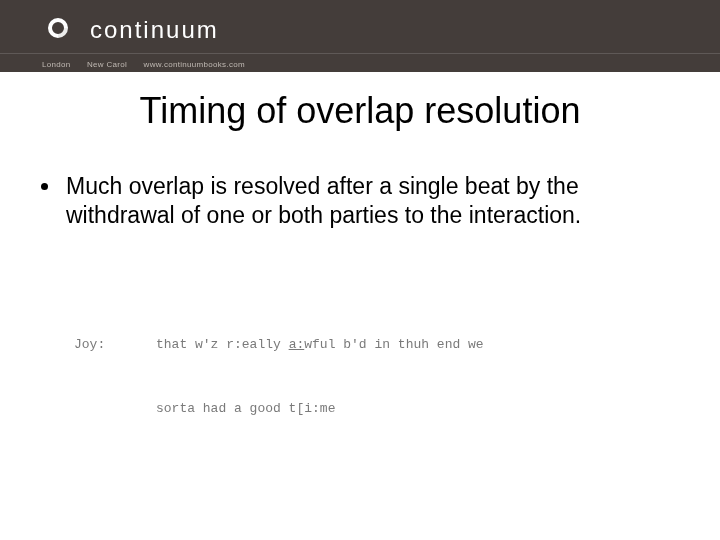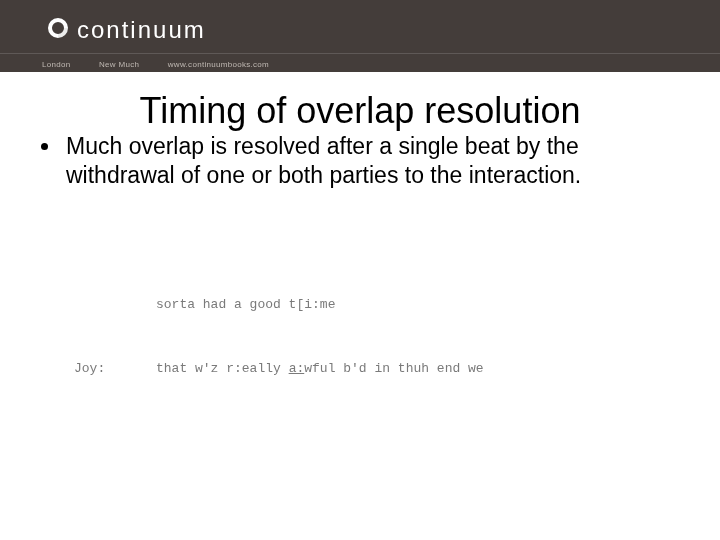--- a/index.html
+++ b/index.html
@@ -16,21 +16,21 @@
     height: 72px;
     background: #443d3a;
     position: relative;
   }
   .logo-wrap {
     position: absolute;
     left: 42px;
     top: 14px;
     display: flex;
     align-items: center;
-    gap: 3px;
+    gap: 16px;
   }
   .logo-mark {
     display: inline-block;
   }
   .logo-text {
     color: #fff;
     font-size: 24px;
     letter-spacing: 2px;
     font-weight: 300;
     font-family: Arial, sans-serif;
@@ -44,29 +44,30 @@
     background: rgba(255,255,255,0.15);
   }
   .header-meta {
     position: absolute;
     left: 42px;
     bottom: 3px;
     font-size: 8px;
     color: #bfb8b2;
     letter-spacing: 0.3px;
   }
-  .header-meta span { margin-right: 26px; }
+  .header-meta span { margin-right: 14px; }
   .content {
     padding: 0 24px;
   }
   .title {
     text-align: center;
     font-size: 36px;
     font-weight: 400;
     margin-top: 18px;
+    margin-bottom: 40px;
     font-family: Arial, sans-serif;
   }
   ul.bullets {
     list-style: disc;
     margin-left: 38px;
     margin-right: 20px;
     margin-bottom: 60px;
   }
   ul.bullets li {
     font-size: 23px;
@@ -113,42 +114,42 @@
           <path d="M16 4 a10 10 0 0 1 10 10 h-4 a6 6 0 0 0 -6 -6 z"></path>
           <path d="M16 24 a10 10 0 0 0 10 -10 h-4 a6 6 0 0 1 -6 6 z" opacity="0.9"></path>
         </g>
       </svg>
     </span>
     <span class="logo-text">continuum</span>
   </div>
   <div class="header-line"></div>
   <div class="header-meta">
     <span>London</span>
-    <span>New Much</span>
+    <span>New Carol</span>
     <span>www.continuumbooks.com</span>
   </div>
 </div>
 
 <div class="content">
   <h1 class="title">Timing of overlap resolution</h1>
 
   <ul class="bullets">
     <li>Much overlap is resolved after a single beat by the withdrawal of one or both parties to the interaction.</li>
   </ul>
 
   <div class="transcript transcript-block">
     <div class="row">
       <span class="arrow"></span>
-      <span class="speaker"></span>
-      <span class="utt">sorta had a good t[i:me</span>
+      <span class="speaker">Joy:</span>
+      <span class="utt"><span>that w'z r:eally </span><span class="u">a:</span><span>wful b'd in thuh end we</span></span>
     </div>
     <div class="row">
       <span class="arrow"></span>
-      <span class="speaker">Joy:</span>
-      <span class="utt"><span>that w'z r:eally </span><span class="u">a:</span><span>wful b'd in thuh end we</span></span>
+      <span class="speaker"></span>
+      <span class="utt">sorta had a good t[i:me</span>
     </div>
     <div class="spacer"></div>
     <div class="row">
       <span class="arrow"></span>
     </div>
     
     
   </div>
 </div>
 

